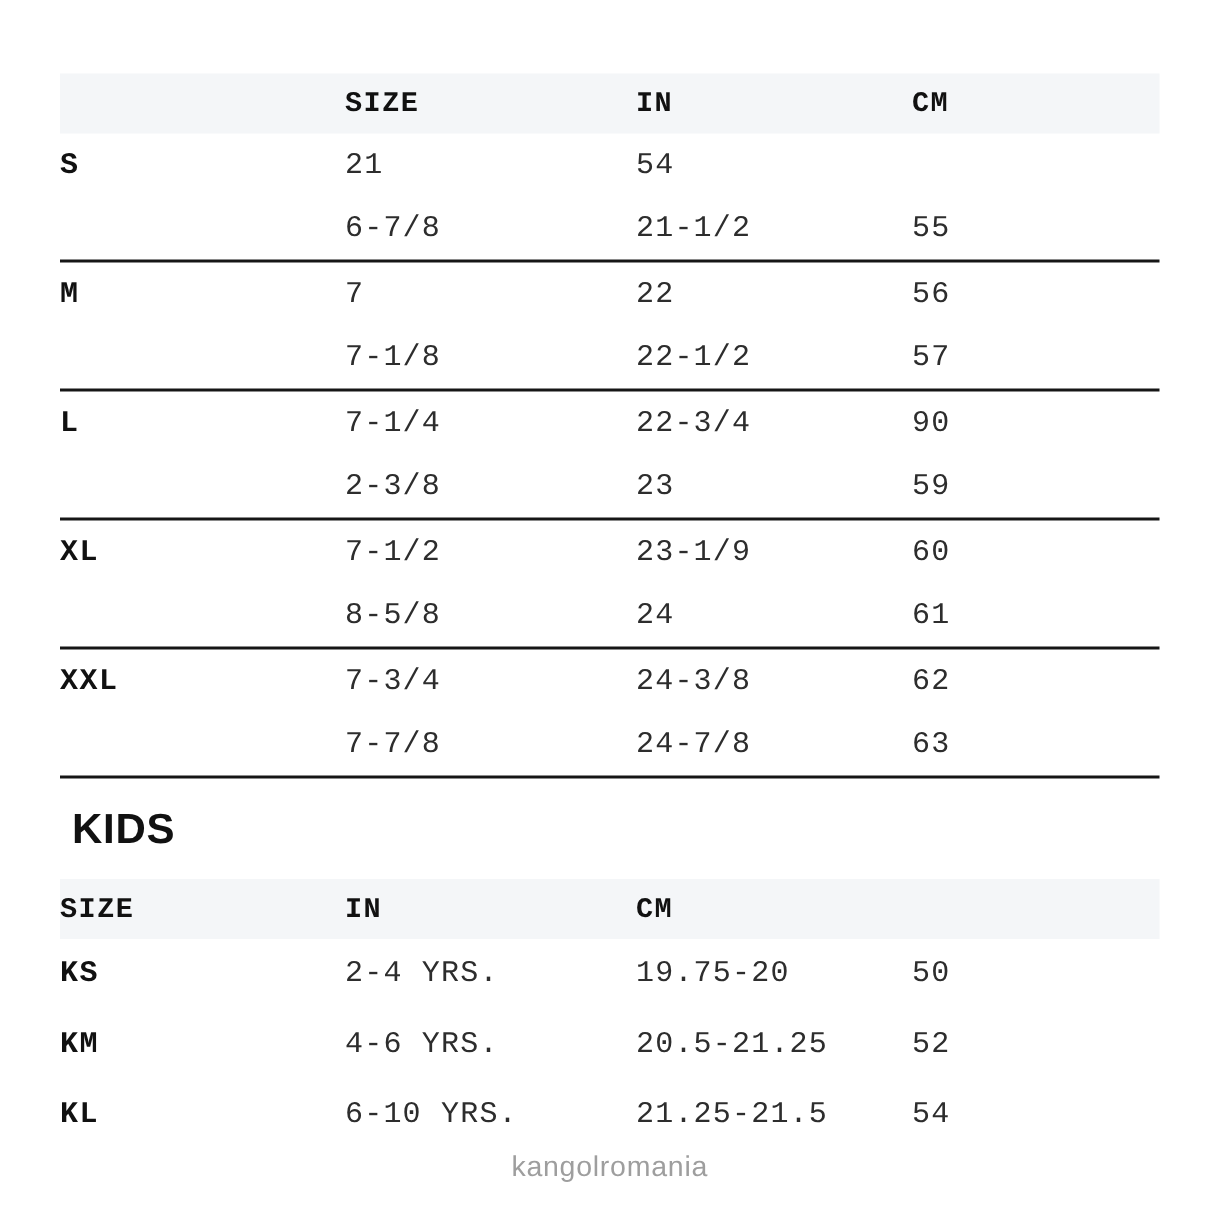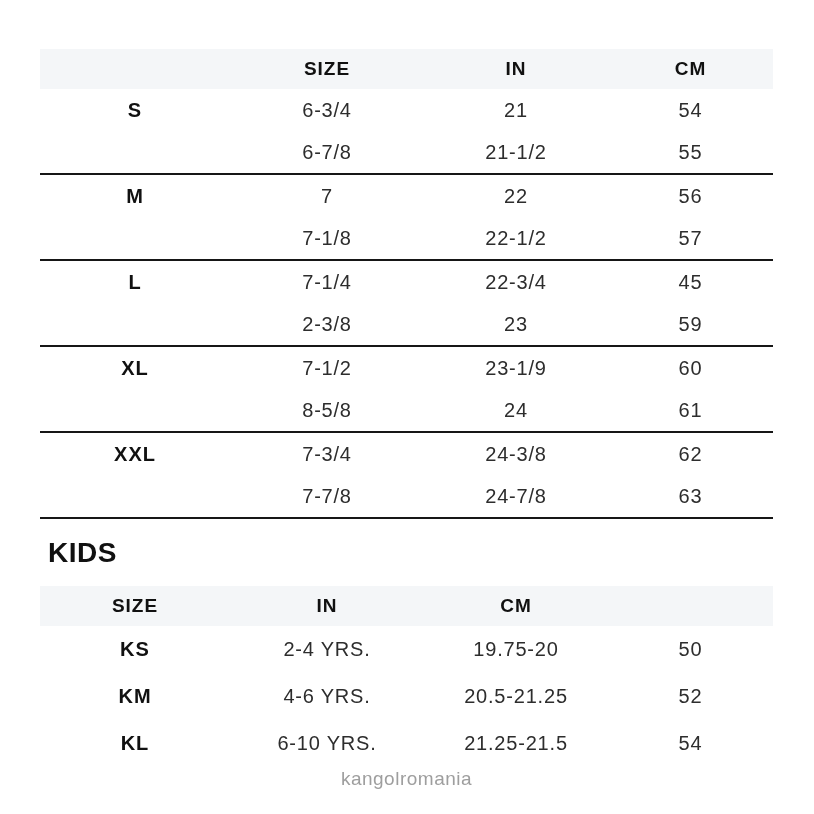--- a/index.html
+++ b/index.html
@@ -25,25 +25,26 @@
   }
   .table {
     width: 733px;
   }
   .trow {
     display: grid;
     grid-template-columns: 190px 194px 184px 165px;
     align-items: center;
   }
   .trow .cell {
-    text-align: center;
+    text-align: left;
     font-size: 20px;
     font-weight: 300;
     letter-spacing: 0.8px;
     color: #2d2d2d;
+    font-family: Liberation Mono, monospace;
   }
   .header-row {
     height: 40px;
     background: #f4f6f8;
   }
   .header-row .cell {
     font-size: 19px;
     font-weight: 700;
     letter-spacing: 1px;
     color: #111111;
@@ -79,21 +80,20 @@
       <div class="cell">SIZE</div>
       <div class="cell">IN</div>
       <div class="cell">CM</div>
     </div>
 
     <div class="adult-body">
 
       <div class="group">
         <div class="trow">
           <div class="cell label">S</div>
-          <div class="cell">6-3/4</div>
           <div class="cell">21</div>
           <div class="cell">54</div>
         </div>
         <div class="trow">
           <div class="cell label"></div>
           <div class="cell">6-7/8</div>
           <div class="cell">21-1/2</div>
           <div class="cell">55</div>
         </div>
       </div>
@@ -111,21 +111,21 @@
           <div class="cell">22-1/2</div>
           <div class="cell">57</div>
         </div>
       </div>
 
       <div class="group">
         <div class="trow">
           <div class="cell label">L</div>
           <div class="cell">7-1/4</div>
           <div class="cell">22-3/4</div>
-          <div class="cell">45</div>
+          <div class="cell">90</div>
         </div>
         <div class="trow">
           <div class="cell label"></div>
           <div class="cell">2-3/8</div>
           <div class="cell">23</div>
           <div class="cell">59</div>
         </div>
       </div>
 
       <div class="group">

